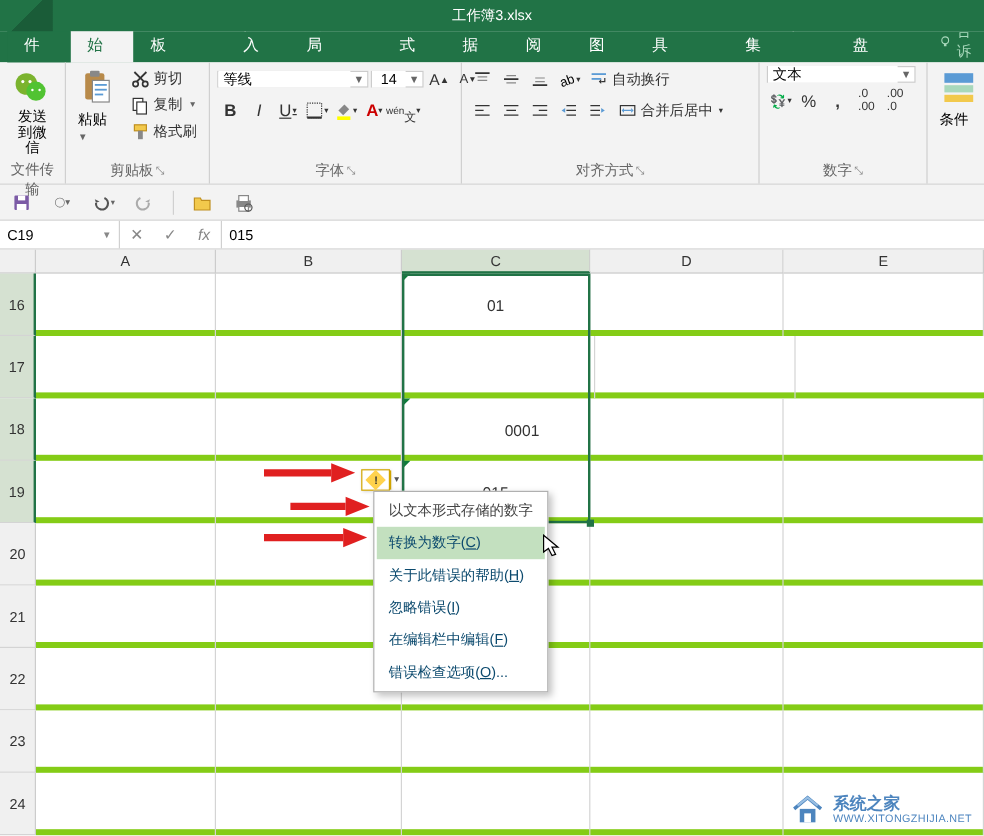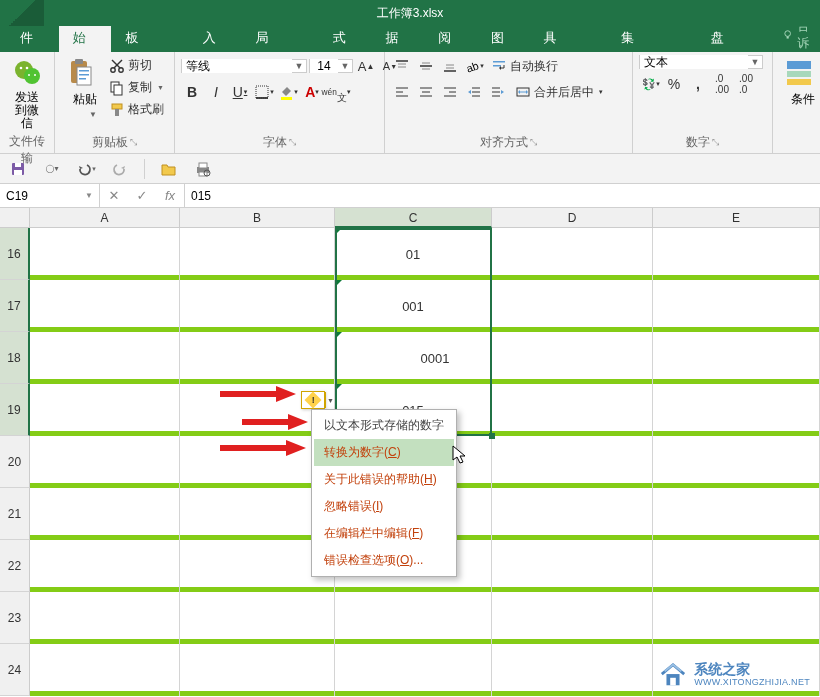--- a/index.html
+++ b/index.html
@@ -19,21 +19,21 @@
 
 .ribbon { height: 102px; background: #f3f3f3; border-bottom: 1px solid #d0d0d0; display: flex; }
 .group { border-right: 1px solid #d0d0d0; display: flex; flex-direction: column; padding: 3px 6px 0; }
 .group-body { flex: 1; display: flex; align-items: flex-start; gap: 4px; }
 .group-label { text-align: center; font-size: 12px; color: #666; padding-bottom: 2px; display: flex; justify-content: center; align-items: center; gap: 2px; }
 .group-label .launcher { font-size: 9px; color: #888; }
 
 .vstack { display: flex; flex-direction: column; gap: 1px; }
 .hstack { display: flex; align-items: center; gap: 2px; }
 .rbtn { display: flex; align-items: center; gap: 3px; padding: 2px 4px; font-size: 12px; cursor: pointer; color: #333; white-space: nowrap; }
-.bigbtn { display: flex; flex-direction: column; align-items: flex-end; gap: 2px; padding: 2px 4px; cursor: pointer; }
+.bigbtn { display: flex; flex-direction: column; align-items: flex-start; gap: 2px; padding: 2px 4px; cursor: pointer; }
 
 .icon16 { width: 16px; height: 16px; display: inline-flex; align-items: center; justify-content: center; }
 .icon32 { width: 32px; height: 32px; display: inline-flex; align-items: center; justify-content: center; }
 
 .fontbox { display: flex; align-items: center; background: #fff; border: 1px solid #ccc; height: 14px; }
 .fontbox input { border: none; outline: none; padding: 0 4px; font-size: 12px; }
 .fontbox .dd { width: 14px; text-align: center; color: #666; cursor: pointer; font-size: 9px; }
 
 .fmtbtn { width: 22px; height: 22px; display: inline-flex; align-items: center; justify-content: center; cursor: pointer; font-size: 14px; color: #333; }
 .fmtbtn.b { font-weight: bold; }
@@ -67,21 +67,21 @@
 
 .sel-outline { position: absolute; border: 2px solid #217346; pointer-events: none; }
 .sel-handle { position: absolute; width: 6px; height: 6px; background: #217346; }
 
 .warn-btn { position: absolute; width: 24px; height: 18px; background: #fff; border: 1px solid #d0a400; display: flex; align-items: center; justify-content: center; cursor: pointer; box-shadow: 1px 1px 3px rgba(0,0,0,0.2); }
 .warn-btn .diamond { width: 12px; height: 12px; background: #ffd24d; transform: rotate(45deg); display: flex; align-items: center; justify-content: center; }
 .warn-btn .excl { transform: rotate(-45deg); font-size: 9px; font-weight: bold; color: #333; }
 .warn-dd { position: absolute; right: -11px; top: 0; bottom: 0; width: 10px; border-left: 1px solid #d0a400; display: flex; align-items: center; justify-content: center; font-size: 7px; color: #555; }
 
 .context-menu { position: absolute; background: #fff; border: 1px solid #b0b0b0; box-shadow: 3px 3px 6px rgba(0,0,0,0.25); padding: 2px; min-width: 145px; }
-.ctx-item { padding: 5px 10px; font-size: 12px; color: #c2410c; cursor: pointer; white-space: nowrap; }
+.ctx-item { padding: 5px 10px; font-size: 12px; color: #0c4a6e; cursor: pointer; white-space: nowrap; }
 .ctx-item.header { color: #444; cursor: default; }
 .ctx-item.hover { background: #c3e0bf; }
 .ctx-item .ul { text-decoration: underline; }
 
 .arrow { position: absolute; pointer-events: none; }
 .arrow-line { stroke: #e02020; stroke-width: 6; fill: none; }
 .arrow-head { fill: #e02020; }
 
 .cursor-arrow { position: absolute; pointer-events: none; }
 
@@ -465,21 +465,20 @@
       <div class="row" style="height: 52px;">
         <div class="cell" style="width: 150px; height: 52px;"></div>
         <div class="cell" style="width: 155px; height: 52px;"></div>
         <div class="cell" style="width: 157px; height: 52px;">01<div class="tri"></div></div>
         <div class="cell" style="width: 161px; height: 52px;"></div>
         <div class="cell" style="width: 167px; height: 52px;"></div>
       </div>
       <div class="row" style="height: 52px;">
         <div class="cell" style="width: 150px; height: 52px;"></div>
         <div class="cell" style="width: 155px; height: 52px;"></div>
-        <div class="cell" style="width: 157px; height: 52px;">001<div class="tri"></div></div>
         <div class="cell" style="width: 161px; height: 52px;"></div>
         <div class="cell" style="width: 167px; height: 52px;"></div>
       </div>
       <div class="row" style="height: 52px;">
         <div class="cell" style="width: 150px; height: 52px;"></div>
         <div class="cell" style="width: 155px; height: 52px;"></div>
         <div class="cell" style="width: 157px; height: 52px; padding-left: 44px;">0001<div class="tri"></div></div>
         <div class="cell" style="width: 161px; height: 52px;"></div>
         <div class="cell" style="width: 167px; height: 52px;"></div>
       </div>

